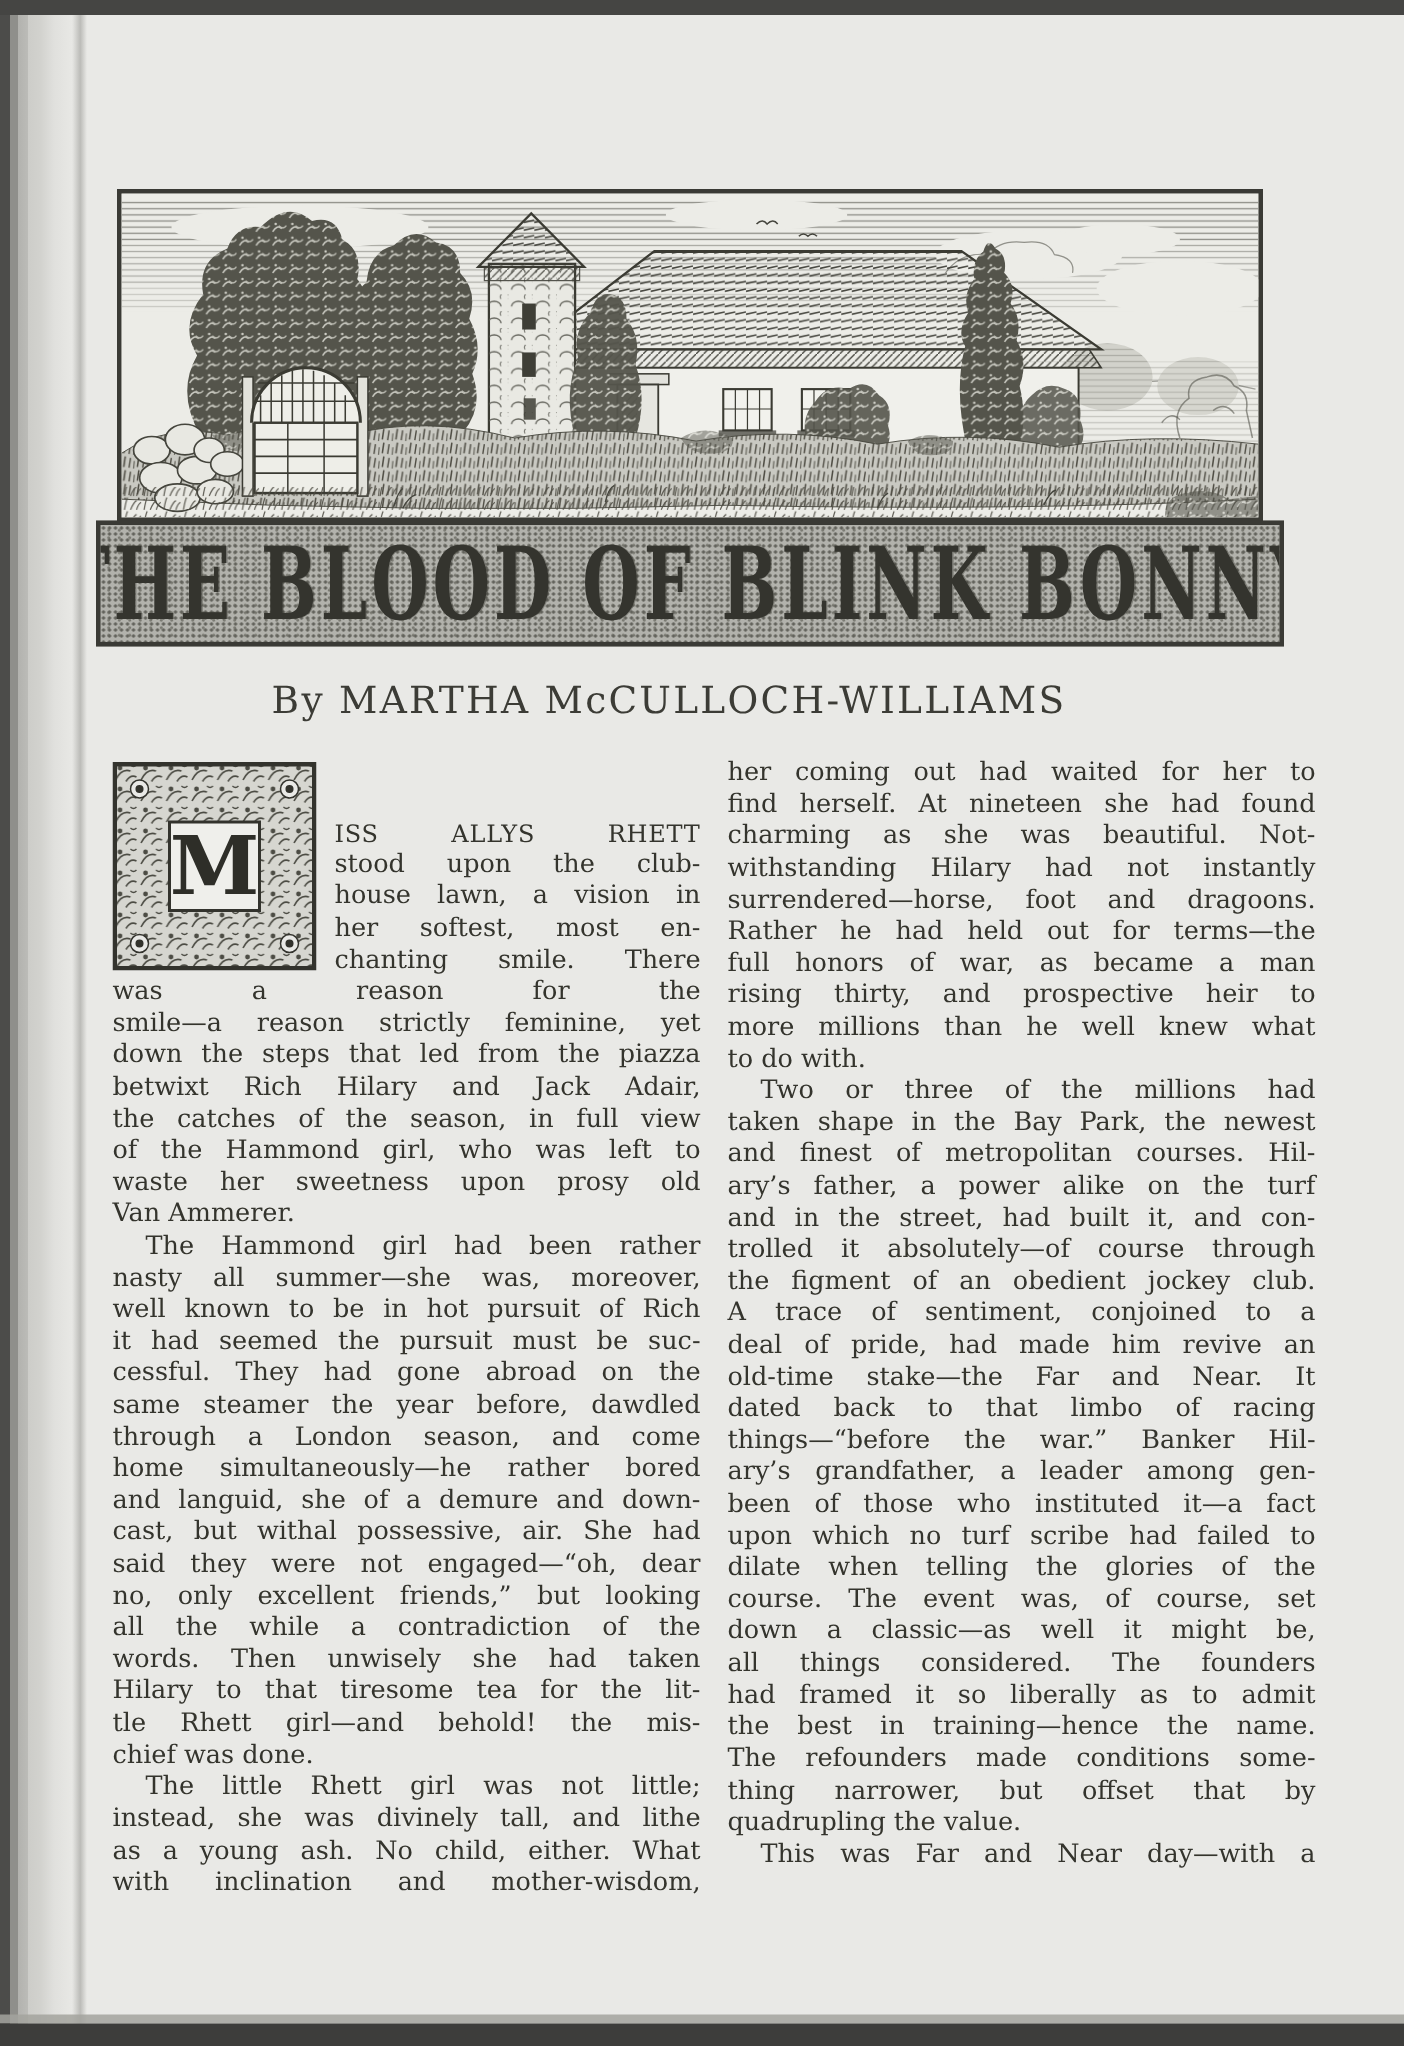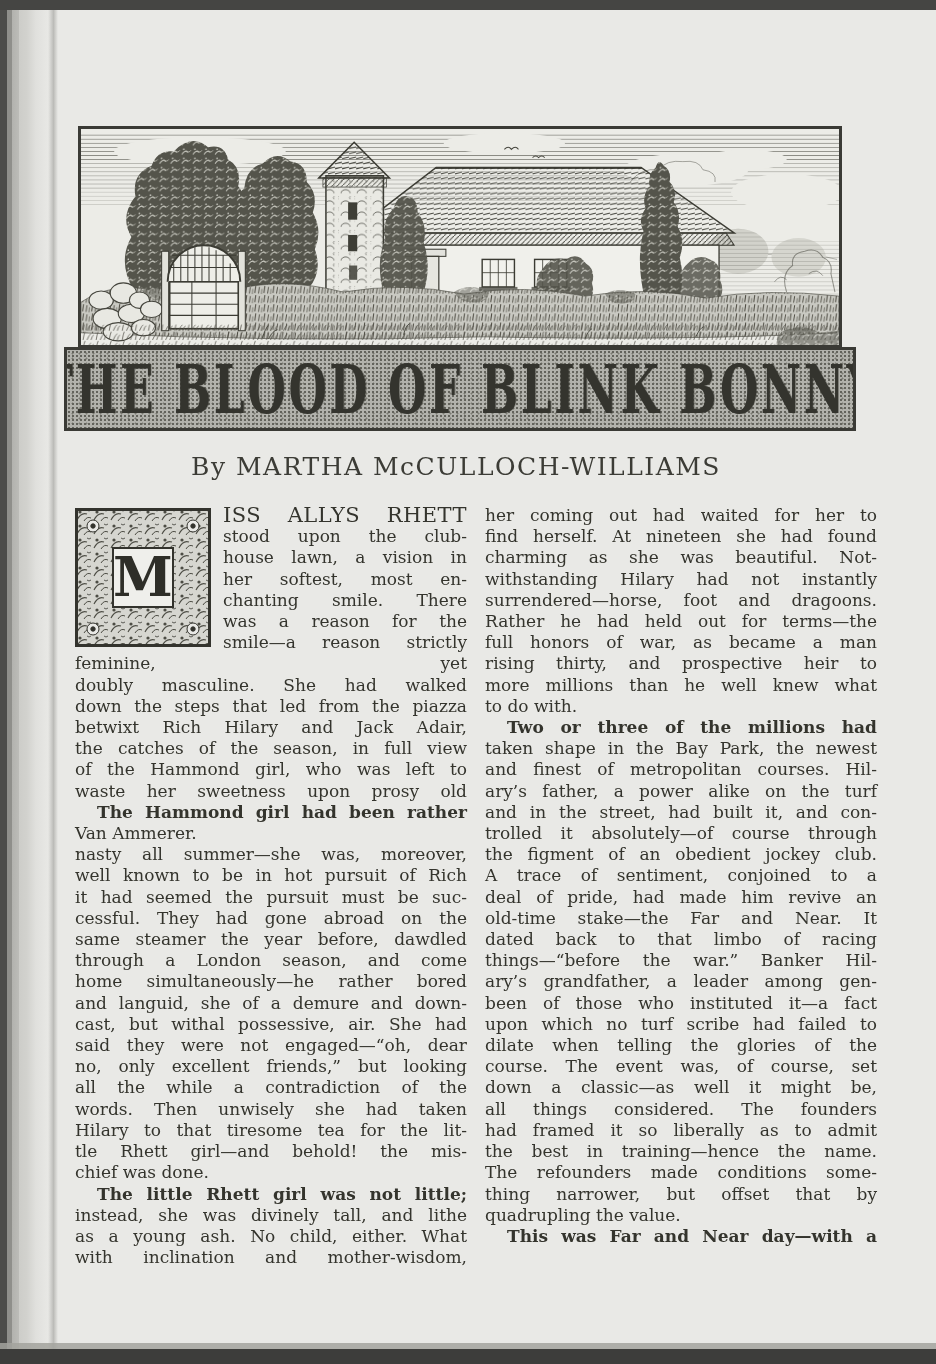--- a/index.html
+++ b/index.html
@@ -37,31 +37,31 @@
     background-size:4px 4px,7px 5px;background-position:0 0,2px 1px;
     display:flex;align-items:center;justify-content:center;overflow:hidden;
   }
   .banner-text{
     font-weight:bold;font-size:50px;letter-spacing:3px;color:#34342e;
     transform:scale(.88,1.34);white-space:nowrap;
     text-shadow:1px 0 0 rgba(52,52,46,.4);
   }
 
   .byline{
-    position:absolute;top:452px;left:60px;width:792px;text-align:center;
+    position:absolute;top:452px;left:50px;width:792px;text-align:center;
     font-size:25px;letter-spacing:1.5px;color:#3c3c36;white-space:nowrap;
   }
 
   
   .cols{position:absolute;left:75px;top:505px;width:802px;display:flex;gap:18px;}
   .col{width:392px;font-size:17px;line-height:21.2px;color:#34342d;}
   .tline{text-align:justify;text-align-last:justify;white-space:normal;}
   .tline.endline{text-align-last:left;}
-  .tline.indent{text-indent:22px;font-weight:bold;}
-  .tline.opencaps{font-size:21px;letter-spacing:.5px;}
+  .tline.indent{text-indent:22px;}
+  .tline.opencaps{font-size:16px;letter-spacing:.5px;margin-top:40px;}
   .dropcap{float:left;width:136px;height:139px;margin:3px 12px 4px 0;}
   .dropcap svg{display:block;width:100%;height:100%;}
 </style>
 </head>
 <body>
 
 <div class="binding"></div>
 <div class="page-curve"></div>
 <div class="scan-top"></div>
 <div class="scan-bottom-edge"></div>
@@ -218,28 +218,27 @@
       </svg>
     </div>
     <div>
         <div class="tline opencaps">ISS ALLYS RHETT</div>
         <div class="tline">stood upon the club-</div>
         <div class="tline">house lawn, a vision in</div>
         <div class="tline">her softest, most en-</div>
         <div class="tline">chanting smile. There</div>
         <div class="tline">was a reason for the</div>
         <div class="tline">smile—a reason strictly feminine, yet</div>
-        <div class="tline">doubly masculine. She had walked</div>
         <div class="tline">down the steps that led from the piazza</div>
         <div class="tline">betwixt Rich Hilary and Jack Adair,</div>
         <div class="tline">the catches of the season, in full view</div>
         <div class="tline">of the Hammond girl, who was left to</div>
         <div class="tline">waste her sweetness upon prosy old</div>
+        <div class="tline endline">Van Ammerer.</div>
         <div class="tline indent">The Hammond girl had been rather</div>
-        <div class="tline endline">Van Ammerer.</div>
         <div class="tline">nasty all summer—she was, moreover,</div>
         <div class="tline">well known to be in hot pursuit of Rich</div>
         <div class="tline">it had seemed the pursuit must be suc-</div>
         <div class="tline">cessful. They had gone abroad on the</div>
         <div class="tline">same steamer the year before, dawdled</div>
         <div class="tline">through a London season, and come</div>
         <div class="tline">home simultaneously—he rather bored</div>
         <div class="tline">and languid, she of a demure and down-</div>
         <div class="tline">cast, but withal possessive, air. She had</div>
         <div class="tline">said they were not engaged—“oh, dear</div>

